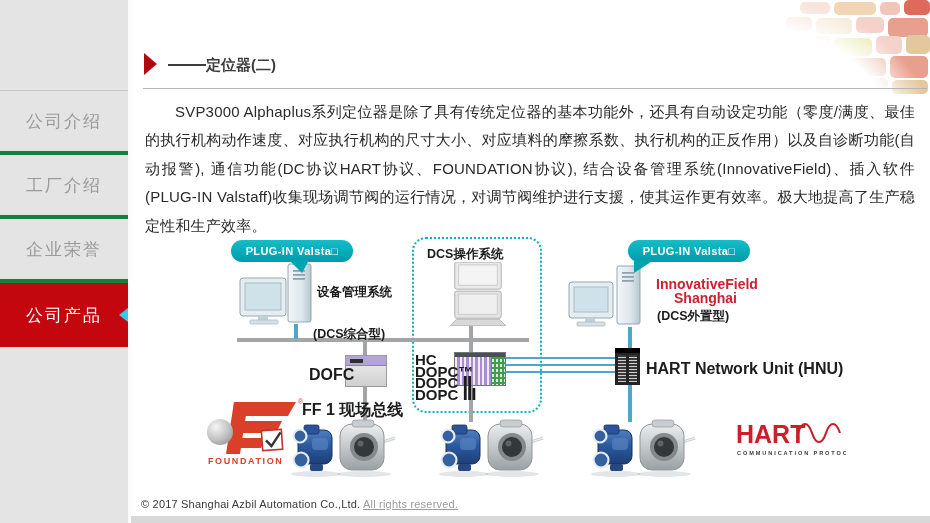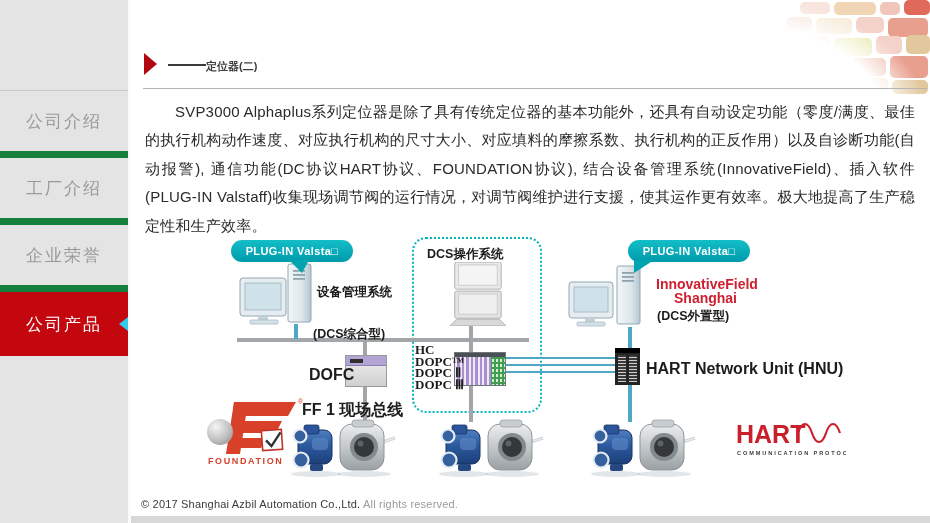--- a/index.html
+++ b/index.html
@@ -12,55 +12,55 @@
   .mosaic-fade{position:absolute;left:740px;top:0;width:190px;height:115px;
     background:radial-gradient(135% 150% at 0% 108%, #fff 57%, rgba(255,255,255,0) 74%);}
 
   .bottom-strip{position:absolute;left:0;bottom:0;width:100%;height:7px;background:#d8d8d8;z-index:1;}
 
   
   .sidebar{position:absolute;left:0;top:0;width:128px;height:100%;background:#e4e4e4;
            border-right:3px solid #fbfbfb;z-index:3;}
   .sb-spacer{height:90px;border-bottom:1px solid #c9c9c9;}
   .sb-item{position:relative;height:60px;display:flex;align-items:center;justify-content:center;
-           font-size:17px;letter-spacing:2px;color:#9a9a9a;border-bottom:7px solid #15803d;cursor:pointer;}
+           font-size:17px;letter-spacing:2px;color:#9a9a9a;border-bottom:4px solid #15803d;cursor:pointer;}
   .sb-item.active{background:#c4060f;color:#fff;height:64px;border-bottom:none;}
   .sb-arrow{position:absolute;right:0;top:50%;margin-top:-7px;width:0;height:0;
             border-top:7px solid transparent;border-bottom:7px solid transparent;
             border-right:9px solid #35c9ea;}
 
   
   .header{position:absolute;left:144px;top:52px;display:flex;align-items:baseline;z-index:2;}
   .header-tri{width:0;height:0;border-top:11px solid transparent;border-bottom:11px solid transparent;
               border-left:13px solid #b20710;align-self:center;margin-right:8px;}
   .header-title{font-size:22px;font-weight:bold;color:#3c3c3c;letter-spacing:1px;}
   .header-dash{font-size:20px;color:#3c3c3c;letter-spacing:-2px;margin:0 2px 0 3px;font-weight:bold;}
-  .header-sub{font-size:11px;font-weight:bold;color:#3c3c3c;}
+  .header-sub{font-size:15px;font-weight:bold;color:#3c3c3c;}
   .header-rule{position:absolute;left:143px;top:88px;width:784px;height:1px;background:#b5b5b5;z-index:2;}
 
   
   .para{position:absolute;left:145px;top:98px;width:770px;font-size:15px;line-height:28.4px;
         color:#2b2b2b;text-align:justify;text-indent:2em;letter-spacing:.2px;z-index:2;}
 
   
   .dlabel{position:absolute;font-weight:bold;color:#1c1c1c;z-index:4;white-space:nowrap;}
   .lbl-12{font-size:12.5px;} .lbl-11{font-size:16px;}
   .innov{position:absolute;color:#ce2030;font-weight:bold;font-size:14px;z-index:4;white-space:nowrap;}
 
   .bubble{position:absolute;width:122px;height:22px;border-radius:11px;z-index:5;
           background:linear-gradient(#13bec8,#009aab);color:#fff;font-size:11px;font-weight:bold;
           display:flex;align-items:center;justify-content:center;letter-spacing:.4px;}
   .bubble .tail{position:absolute;top:20px;width:20px;height:13px;background:#00a3b0;}
   .tail-c{left:58px;clip-path:polygon(0 0,100% 0,65% 100%);}
   .tail-l{left:6px;clip-path:polygon(0 0,100% 0,0 100%);}
 
   .dcs-box{position:absolute;left:412px;top:237px;width:126px;height:172px;
            border:2px dotted #00b5bf;border-radius:14px;z-index:1;}
-  .ctrl-list{position:absolute;left:415px;top:344px;font-size:13px;line-height:11.5px;
-             font-weight:bold;color:#1c1c1c;z-index:4;font-family:Liberation Serif, serif;}
+  .ctrl-list{position:absolute;left:415px;top:354px;font-size:15px;line-height:11.5px;
+             font-weight:bold;color:#1c1c1c;z-index:4;}
   .ctrl-list span{display:block;}
 
   .net-hline{position:absolute;height:4px;background:#a2a6a9;z-index:2;}
   .vline-gray{position:absolute;width:4px;background:#a2a6a9;z-index:2;}
   .vline-teal{position:absolute;width:4px;background:#4fa7c5;z-index:2;}
   .teal-link{position:absolute;height:2px;background:#4fa7c5;z-index:2;}
 
   .comp{position:absolute;z-index:3;}
 
   .dofc-dev{position:absolute;left:345px;top:355px;width:40px;height:30px;z-index:3;
@@ -78,21 +78,21 @@
   .hnu-dev{position:absolute;left:615px;top:348px;width:25px;height:37px;background:#242424;z-index:3;}
   .hnu-dev .col{position:absolute;top:7px;width:8px;height:27px;
                 background:repeating-linear-gradient(0deg,#cfcfcf 0 1px,#3a3a3a 1px 3px);}
   .hnu-dev .c1{left:3px;} .hnu-dev .c2{left:14px;}
   .hnu-dev .cap{position:absolute;left:0;top:0;width:100%;height:5px;background:#000;}
 
   .valve{position:absolute;width:108px;height:64px;z-index:3;}
   .logo{position:absolute;z-index:4;}
 
   .footer{position:absolute;left:141px;top:498px;font-size:11px;color:#3a3a3a;z-index:2;letter-spacing:.2px;}
-  .footer .faded{color:#9a9a9a;}
+  .footer .faded{color:#9a9a9a;text-decoration:underline;}
 </style>
 </head>
 <body>
 
 <div class="slide">
 
   <svg width="0" height="0" style="position:absolute">
     <defs>
       <linearGradient id="gBlue" x1="0" y1="0" x2="0" y2="1">
         <stop offset="0" stop-color="#4f7fc0"></stop>

